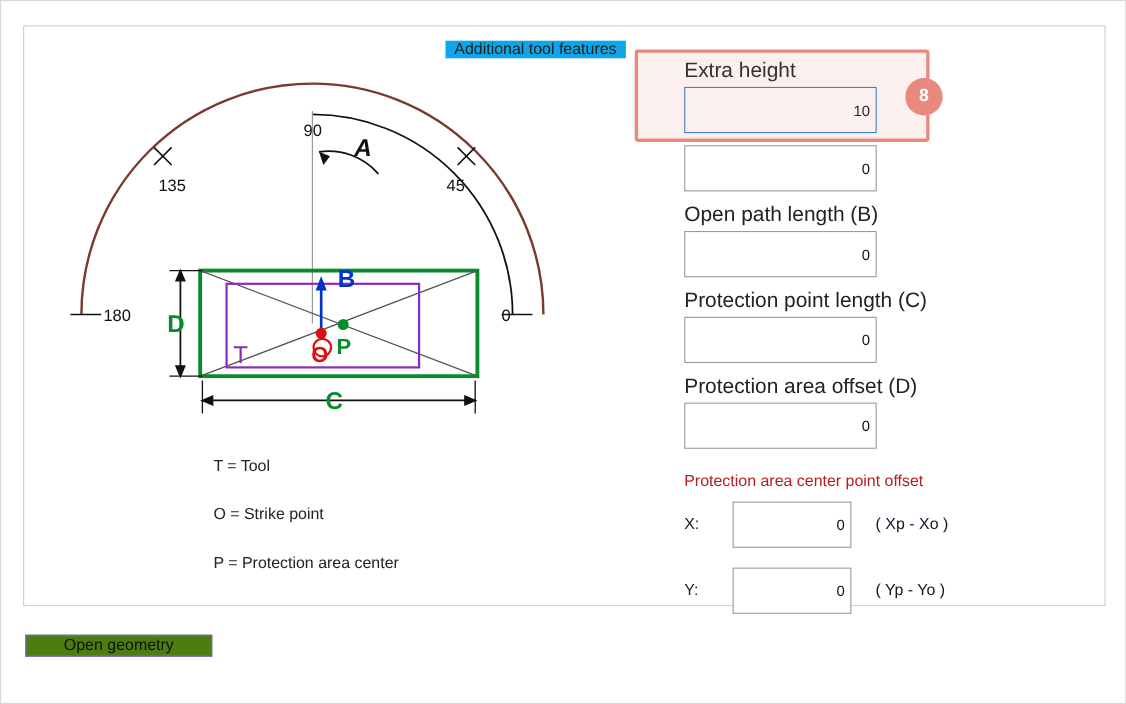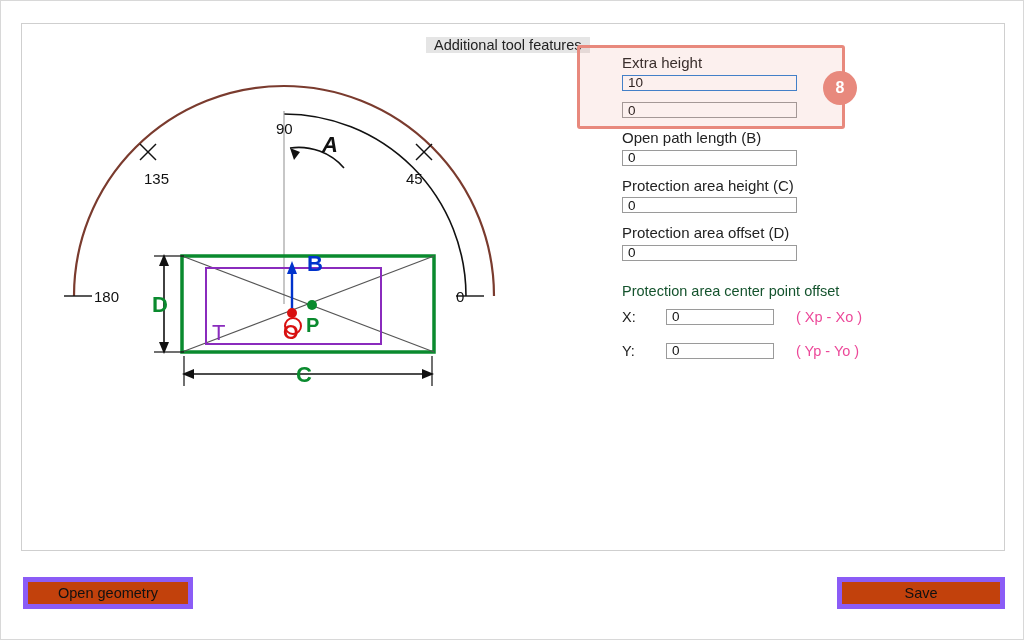--- a/index.html
+++ b/index.html
@@ -29,33 +29,33 @@
     left: 20px;
     top: 22px;
     width: 984px;
     height: 528px;
     box-sizing: border-box;
     border: 1px solid #cfcfcf;
     background: #ffffff;
   }
   .groupbox-title {
     position: absolute;
-    left: 404px;
+    left: 383px;
     top: 13px;
-    background: #e5e5e5;
+    background: #0ea5e9;
     padding: 0 8px;
     font-size: 14.5px;
     color: #222;
     white-space: nowrap;
   }
   
   .diagram {
     position: absolute;
     left: 22px;
-    top: 32px;
+    top: 22px;
     width: 560px;
     height: 490px;
   }
   .legend {
     position: absolute;
     left: 150px;
     top: 370px;
     width: 400px;
   }
   .legend div {
@@ -65,67 +65,68 @@
     white-space: nowrap;
   }
   
   .form {
     position: absolute;
     left: 600px;
     top: 30px;
     width: 380px;
   }
   .field-label {
-    font-size: 15px;
+    font-size: 19px;
     color: #222;
     margin-bottom: 3px;
     white-space: nowrap;
   }
   .txt {
     box-sizing: border-box;
     width: 175px;
-    height: 16px;
+    height: 42px;
     border: 1px solid #9a9a9a;
     background: #ffffff;
     font-family: "Liberation Sans", sans-serif;
     font-size: 13.5px;
     color: #111;
     padding: 2px 5px;
     outline: none;
+    text-align: right;
   }
   .txt.focused {
     border: 1px solid #2b7fd4;
   }
   .field {
     margin-bottom: 11px;
   }
   .offset-title {
     font-size: 14.5px;
-    color: #14532d;
+    color: #b91c1c;
     margin-top: 22px;
     margin-bottom: 10px;
     white-space: nowrap;
   }
   .offset-row {
     display: flex;
     align-items: center;
     margin-bottom: 18px;
   }
   .offset-row .ol {
     width: 44px;
     font-size: 14.5px;
     color: #222;
   }
   .offset-row .txt {
     width: 108px;
   }
   .offset-row .suffix {
     margin-left: 22px;
     font-size: 14.5px;
-    color: #ec4899;
+    color: #0f172a;
     white-space: nowrap;
   }
   
   .highlight-box {
     position: absolute;
     left: 576px;
     top: 44px;
     width: 268px;
     height: 84px;
     box-sizing: border-box;
@@ -146,23 +147,23 @@
     font-size: 16px;
     font-weight: bold;
     display: flex;
     align-items: center;
     justify-content: center;
   }
   
   .btn {
     position: absolute;
     box-sizing: border-box;
-    height: 32px;
-    background: #c2410c;
-    border: 5px solid #8b5cf6;
+    height: 20px;
+    background: #4d7c0f;
+    border: 1px solid #8b5cf6;
     font-family: "Liberation Sans", sans-serif;
     font-size: 14.5px;
     color: #111;
     cursor: default;
   }
   #open-geometry-button {
     left: 22px;
     top: 576px;
     width: 170px;
   }
@@ -238,40 +239,45 @@
         <text x="108" y="256" font-family="Liberation Sans, sans-serif" font-size="22" font-weight="bold" fill="#0a8a2e">D</text>
 
         <line x1="140" y1="318" x2="388" y2="318" stroke="#111" stroke-width="1.6"></line>
         <polygon points="138,318 150,313 150,323" fill="#111"></polygon>
         <polygon points="390,318 378,313 378,323" fill="#111"></polygon>
         <line x1="140" y1="300" x2="140" y2="330" stroke="#111" stroke-width="1.2"></line>
         <line x1="388" y1="300" x2="388" y2="330" stroke="#111" stroke-width="1.2"></line>
         <text x="252" y="326" font-family="Liberation Sans, sans-serif" font-size="22" font-weight="bold" fill="#0a8a2e">C</text>
       </svg>
 
+      <div class="legend">
+        <div>T = Tool</div>
+        <div>O = Strike point</div>
+        <div>P = Protection area center</div>
+      </div>
     </div>
 
     <div class="form">
 
       <div class="field">
         <div class="field-label">Extra height</div>
         <input class="txt focused" type="text" value="10" style="">
       </div>
 
       <div class="field">
         <input class="txt" type="text" value="0" style="">
       </div>
 
       <div class="field">
         <div class="field-label">Open path length (B)</div>
         <input class="txt" type="text" value="0" style="">
       </div>
 
       <div class="field">
-        <div class="field-label">Protection area height (C)</div>
+        <div class="field-label">Protection point length (C)</div>
         <input class="txt" type="text" value="0" style="">
       </div>
 
       <div class="field">
         <div class="field-label">Protection area offset (D)</div>
         <input class="txt" type="text" value="0" style="">
       </div>
 
       <div class="offset-title">Protection area center point offset</div>
 
@@ -287,15 +293,14 @@
         <div class="suffix">( Yp - Yo )</div>
       </div>
 
     </div>
   </div>
 
   <div class="highlight-box"></div>
   <div class="badge">8</div>
 
   <button class="btn" id="open-geometry-button">Open geometry</button>
-  <button class="btn" id="save-button">Save</button>
 
 </div>
 
 </body></html>

